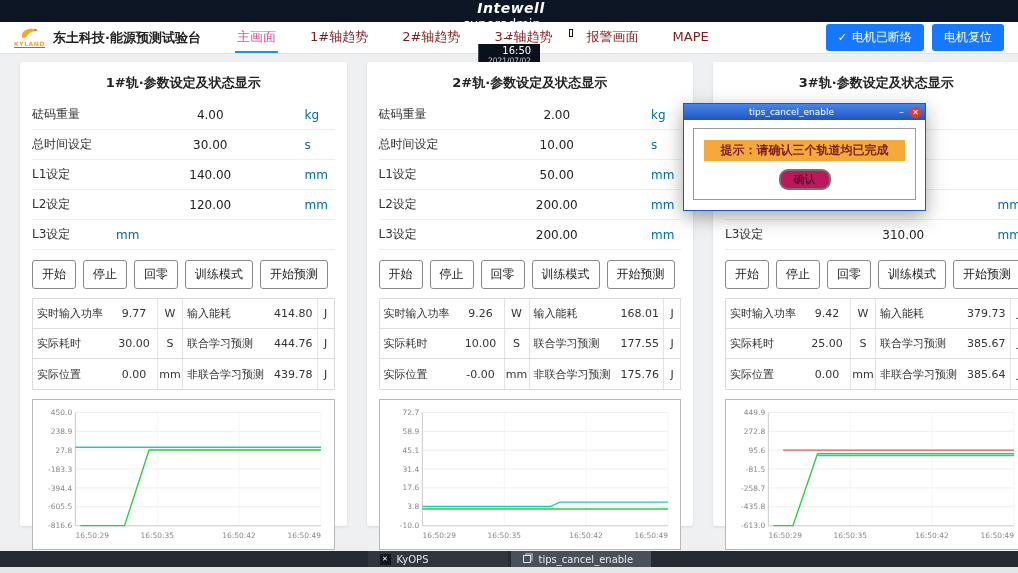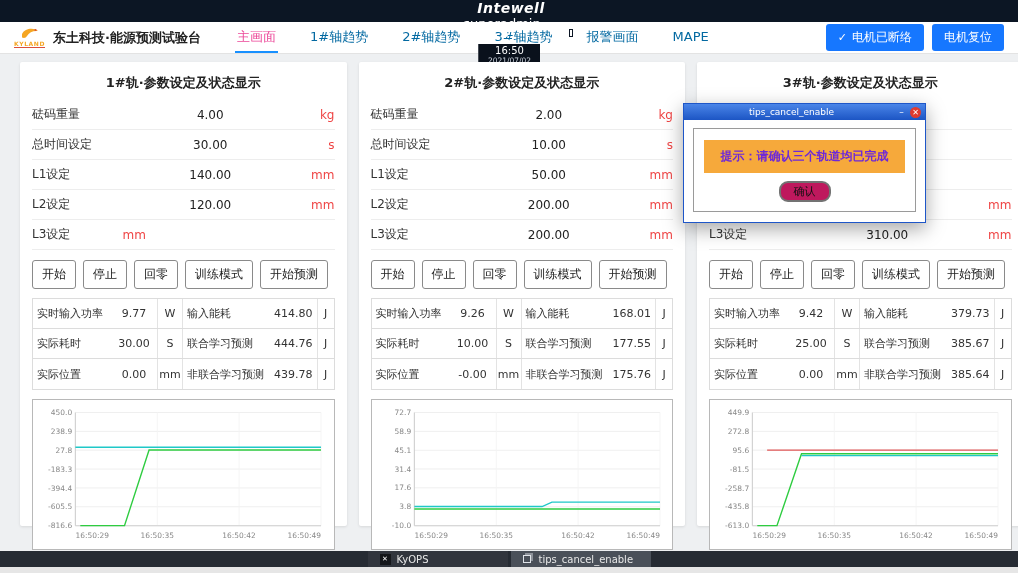--- a/index.html
+++ b/index.html
@@ -13,44 +13,44 @@
   .username { font-size:13px; margin-right:14px; }
   .top-icons { display:flex; align-items:center; gap:11px; margin-right:10px; }
   .tico { color:#fff; font-size:12px; line-height:1; cursor:pointer; display:flex; align-items:center; justify-content:center; }
   .circle-c { width:13px; height:13px; border:1.2px solid #fff; border-radius:50%; font-size:8px; font-weight:bold; }
   .icon-person { position:relative; width:12px; height:12px; }
   .icon-person::before { content:""; position:absolute; top:0; left:3.5px; width:5px; height:5px; border-radius:50%; background:#fff; }
   .icon-person::after { content:""; position:absolute; bottom:0; left:1px; width:10px; height:5px; border-radius:5px 5px 0 0; background:#fff; }
   .apps-dots { width:11px; height:11px; background-image:radial-gradient(circle,#fff 1.1px,transparent 1.4px); background-size:4px 4px; background-position:0 0; }
   .icon-power { width:11px; height:11px; border:1.5px solid #fff; border-radius:50%; position:relative; }
   .icon-power::before { content:""; position:absolute; top:-3px; left:50%; transform:translateX(-50%); width:2px; height:6px; background:#fff; box-shadow:0 0 0 1px #0c1624; }
-  .clock { background:#0a111c; text-align:center; padding:1px 9px; border-left:1px solid rgba(255,255,255,.25); }
+  .clock { background:#0a111c; text-align:right; padding:1px 9px; border-left:1px solid rgba(255,255,255,.25); }
   .clock-time { font-size:10px; line-height:1.15; }
   .clock-date { font-size:7.5px; color:#cfd6e0; line-height:1.15; }
 
   
   .navbar { height:32px; background:#fff; border-bottom:1px solid #e3e3e3; display:flex; align-items:center; padding:0 14px; }
   .kyland { display:flex; flex-direction:column; align-items:center; margin-right:8px; }
   .kyland-text { font-size:6px; font-weight:bold; color:#f5a623; letter-spacing:.6px; border-bottom:1px solid #d94f3c; }
   .brand { font-size:13px; font-weight:bold; color:#222; margin-right:34px; white-space:nowrap; }
   .tabs { display:flex; gap:30px; height:100%; align-items:stretch; }
-  .tab { font-size:13px; color:#0369a1; display:flex; align-items:center; border-bottom:2px solid transparent; padding:0 2px; cursor:pointer; white-space:nowrap; }
+  .tab { font-size:13px; color:#7f1d1d; display:flex; align-items:center; border-bottom:2px solid transparent; padding:0 2px; cursor:pointer; white-space:nowrap; }
   .tab.active { color:#ec4899; border-bottom-color:#1890ff; }
   .nav-right { margin-left:auto; display:flex; gap:8px; }
   .nav-btn { background:#1677ff; color:#fff; border:none; border-radius:3px; font-size:12px; padding:5px 12px; display:flex; align-items:center; gap:5px; cursor:pointer; font-family:inherit; white-space:nowrap; }
   .nav-btn .chk { font-size:11px; }
 
   
-  .content { height:478px; display:flex; gap:12px; padding:8px 20px 6px; }
+  .content { height:478px; display:flex; gap:20px; padding:8px 20px 6px; }
   .panel { flex:1; background:#fff; border-radius:2px; box-shadow:0 1px 3px rgba(0,0,0,.10); padding:8px 12px 10px; display:flex; flex-direction:column; }
   .panel-title { text-align:center; font-size:13px; font-weight:bold; color:#222; margin:4px 0 8px; }
   .param-row { display:flex; align-items:center; height:30px; border-bottom:1px solid #ededed; font-size:12px; color:#333; }
   .p-label { width:84px; }
   .p-value { flex:1; text-align:center; color:#222; }
-  .p-unit { width:30px; text-align:right; color:#ef4444; }
+  .p-unit { width:30px; color:#0369a1; }
   .btn-row { display:flex; gap:7px; margin:10px 0 9px; }
   .act-btn { background:#fff; border:1px solid #8a8a8a; border-radius:3px; font-size:12px; color:#222; padding:5px 9px; cursor:pointer; font-family:inherit; white-space:nowrap; }
   .status-table { border:1px solid #dcdcdc; }
   .s-row { display:grid; grid-template-columns:78px 46px 25px 88px 1fr 17px; align-items:center; height:30px; border-bottom:1px solid #dcdcdc; font-size:11px; color:#333; }
   .s-row:last-child { border-bottom:none; }
   .s-cell { padding:0 4px; height:100%; display:flex; align-items:center; }
   .s-label { justify-content:flex-start; }
   .s-value { justify-content:center; }
   .s-unit { justify-content:center; border-left:1px solid #e3e3e3; }
   .s-div { border-left:1px solid #e3e3e3; }
@@ -58,21 +58,21 @@
   .chart { width:100%; height:100%; display:block; }
 
   
   .dialog { position:absolute; left:683px; top:103px; width:243px; background:#fff; border:1px solid #1e56c8; box-shadow:0 6px 18px rgba(0,0,0,.35); z-index:20; }
   .dialog-titlebar { height:16px; background:linear-gradient(180deg,#4a85e8,#1c55c4); display:flex; align-items:center; color:#fff; font-size:9px; padding:0 4px; }
   .dlg-title { flex:1; text-align:center; }
   .dlg-min { width:13px; text-align:center; cursor:pointer; font-size:9px; }
   .dlg-close { width:11px; height:11px; margin-left:2px; background:#e03b30; border-radius:50%; color:#fff; font-size:8px; line-height:11px; text-align:center; cursor:pointer; }
   .dialog-body { padding:8px 9px 10px; }
   .dialog-inner { border:1px solid #9a9a9a; padding:11px 6px 9px; display:flex; flex-direction:column; align-items:center; gap:8px; }
-  .dlg-banner { width:96%; background:#f6a93b; text-align:center; font-size:12px; font-weight:bold; color:#6d28d9; padding:8px 0; }
+  .dlg-banner { width:96%; background:#f6a93b; text-align:center; font-size:12px; font-weight:bold; color:#7f1d1d; padding:2px 0; }
   .dlg-confirm { background:#be185d; border:2px solid #737373; border-radius:9px; font-size:11px; color:#111; padding:1px 13px; cursor:pointer; font-family:inherit; }
 
   
   .taskbar { position:absolute; left:0; bottom:6px; width:100%; height:16px; background:#262b33; display:flex; align-items:center; justify-content:center; gap:3px; }
   .bottom-strip { position:absolute; left:0; bottom:0; width:100%; height:6px; background:#e6e6e6; }
   .task-item { height:16px; display:flex; align-items:center; gap:6px; padding:0 12px; min-width:140px; font-size:10px; color:#e8e8e8; background:#31353d; cursor:pointer; }
   .task-item.active { background:#4a5059; }
   .kyops-icon { width:11px; height:11px; background:#14161a; color:#fff; font-size:7px; display:flex; align-items:center; justify-content:center; }
   .layers-icon { width:8px; height:8px; border:1px solid #dfe3e8; box-shadow:2px -2px 0 0 rgba(223,227,232,.45); margin-right:2px; }
 </style>

